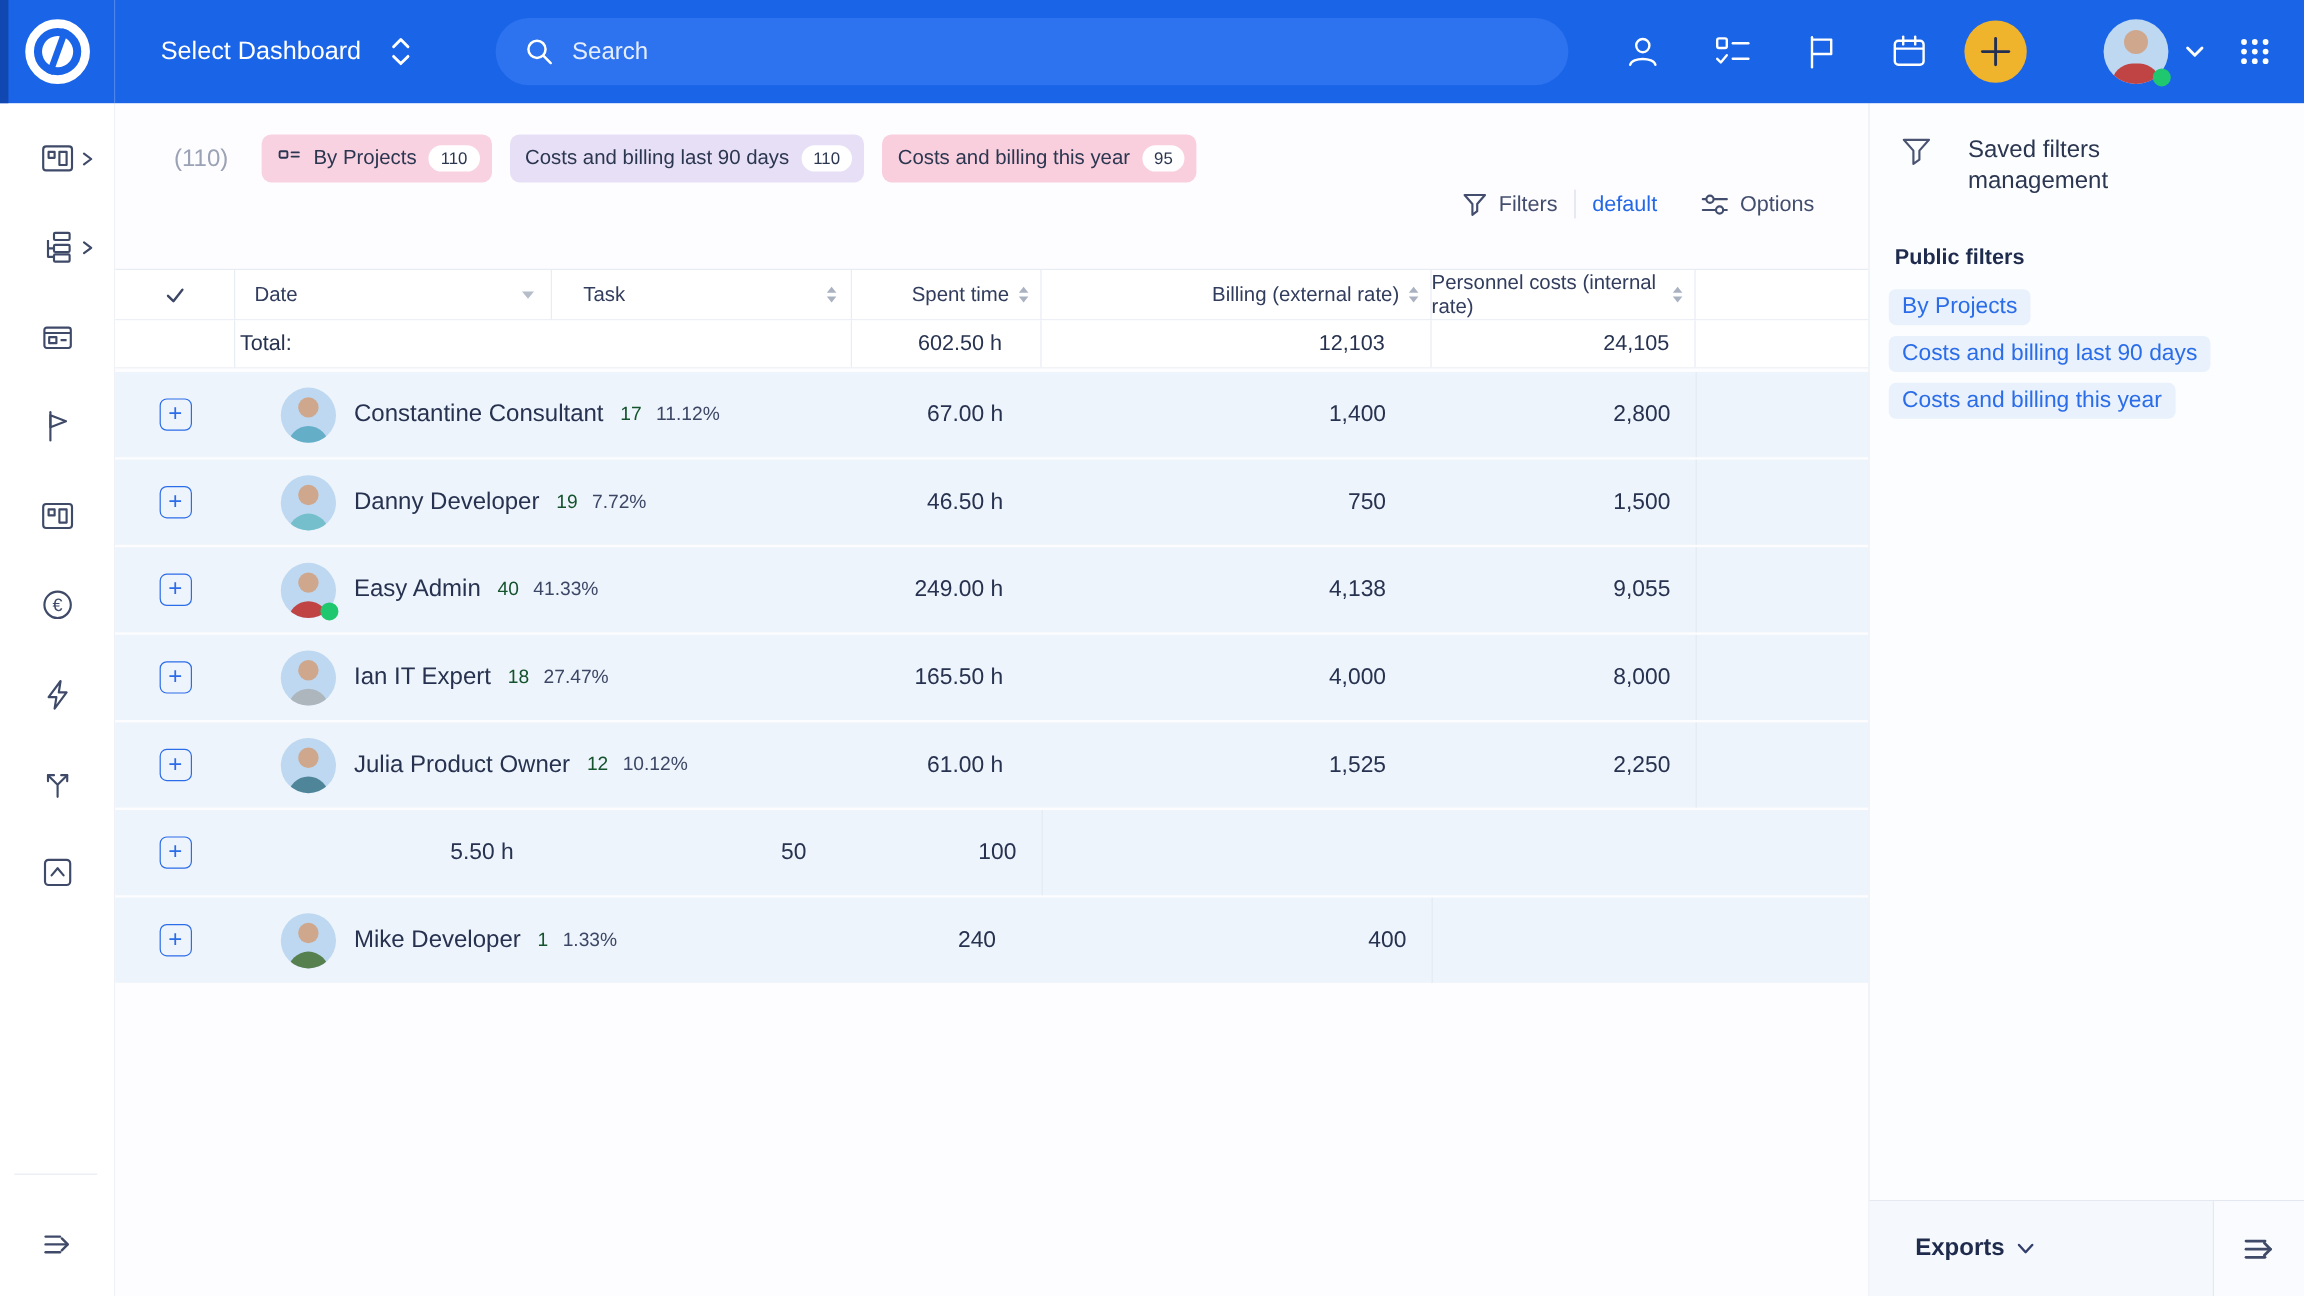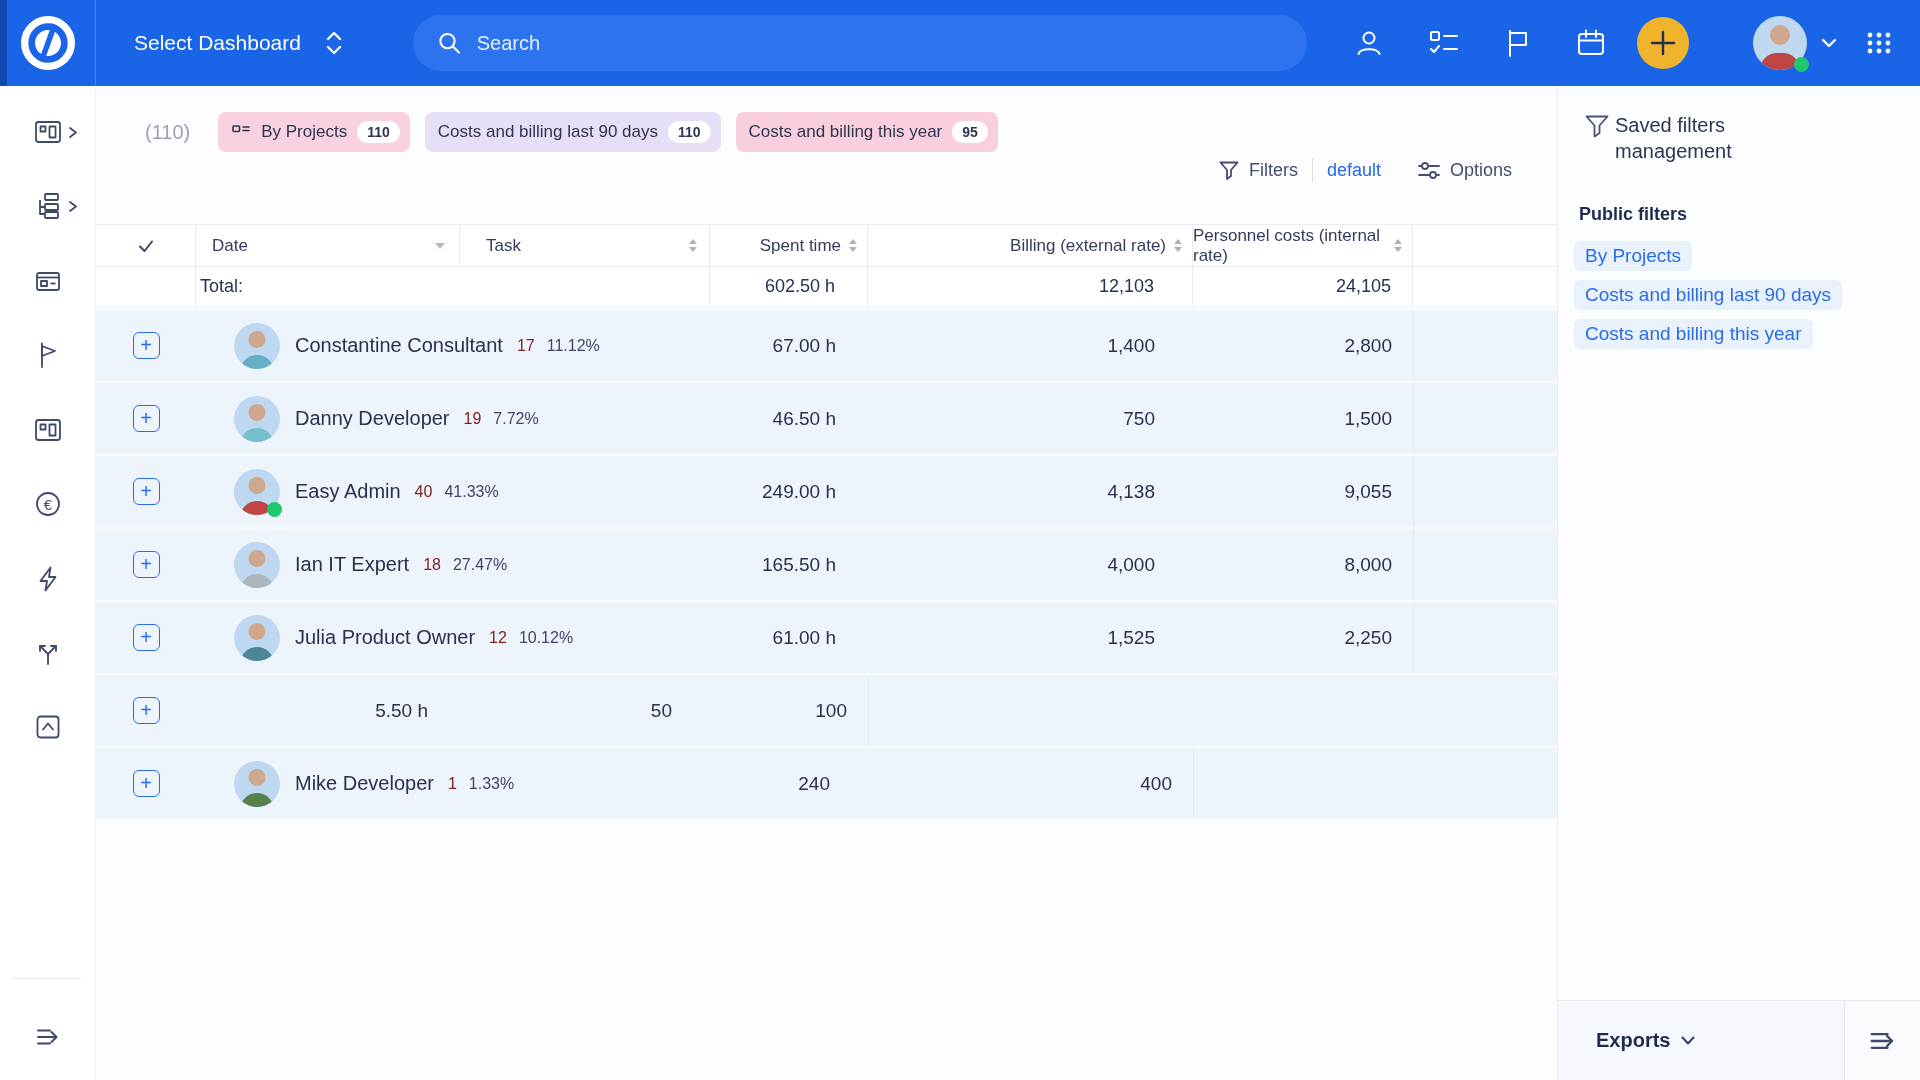--- a/index.html
+++ b/index.html
@@ -40,21 +40,21 @@
   .content { position:absolute; top:86px; left:96px; width:1461px; bottom:0; background:#fdfdff; }
   .page-head { display:flex; align-items:center; padding:26px 0 0 39px; }
   .page-title { font-size:28px; font-weight:700; color:#1f2b4d; letter-spacing:.2px; }
   .page-count { font-size:20px; color:#9aa2b5; margin-left:10px; }
   .chips { display:flex; align-items:center; gap:15px; margin-left:28px; }
   .chip { height:40px; border-radius:8px; display:flex; align-items:center; gap:10px;
           padding:0 10px 0 13px; font-size:17px; color:#2b3650; cursor:pointer; white-space:nowrap; }
   .chip.pink   { background:#f9d2e1; }
   .chip.purple { background:#e7dff5; }
   .chip.pink2  { background:#f9cfdd; }
-  .chip-badge { background:#fff; border-radius:12px; padding:3px 10px; font-size:14px; color:#2b3650;font-weight:bold; }
+  .chip-badge { background:#fff; border-radius:12px; padding:3px 10px; font-size:14px; color:#2b3650; }
 
   .toolbar { position:absolute; top:72px; right:45px; display:flex; align-items:center; gap:14px; }
   .tool-item { display:flex; align-items:center; gap:9px; font-size:18px; color:#434e6e; cursor:pointer; }
   .tool-divider { width:1px; height:24px; background:#d8dde8; }
   .tool-link { font-size:18px; color:#2368e6; cursor:pointer; }
   .tool-options { margin-left:22px; }
 
   
   .table { position:absolute; top:138px; left:0; right:0; }
   .grid-row { display:grid; grid-template-columns:100px 264px 250px 158px 325px 220px 1fr; }
@@ -96,27 +96,27 @@
               justify-content:center; cursor:pointer; font-family:inherit; padding-bottom:2px; }
   .avatar-wrap { position:relative; margin-left:38px; flex:0 0 auto; }
   .avatar { position:relative; width:46px; height:46px; border-radius:50%; background:#bdd8f0; overflow:hidden; }
   .av-head { position:absolute; top:8px; left:50%; transform:translateX(-50%); width:17px; height:17px;
              border-radius:50%; background:#cfa78d; }
   .av-body { position:absolute; bottom:-7px; left:50%; transform:translateX(-50%); width:34px; height:21px;
              border-radius:17px 17px 0 0; background:#8aa0b5; }
   .online-dot { position:absolute; right:-2px; bottom:-2px; width:15px; height:15px; border-radius:50%;
                 background:#1fc76f; }
   .row-name { font-size:20px; color:#26324f; margin-left:15px; white-space:nowrap; }
-  .row-count { font-size:16px; color:#7f1d1d; margin-left:14px; }
+  .row-count { font-size:16px; color:#14532d; margin-left:14px; }
   .row-pct { font-size:16px; color:#3c4766; margin-left:12px; }
 
   
   .rightpanel { position:absolute; top:86px; right:0; width:363px; bottom:0; background:#fcfdff;
                 border-left:1px solid #e9edf3; }
-  .panel-head { display:flex; gap:4px; padding:26px 0 0 25px; }
+  .panel-head { display:flex; gap:29px; padding:26px 0 0 25px; }
   .panel-title { font-size:20px; line-height:26px; color:#2b3650; width:170px; }
   .section-title { font-size:18px; font-weight:700; color:#1f2b4d; margin:40px 0 0 21px; }
   .pills { display:flex; flex-direction:column; align-items:flex-start; gap:9px; margin:16px 0 0 16px; }
   .pill { background:#e9f1fc; border-radius:6px; padding:4px 11px; font-size:19px; color:#2b6de8;
           cursor:pointer; white-space:nowrap; }
   .panel-footer { position:absolute; left:0; right:0; bottom:0; height:80px; border-top:1px solid #e4e9f1;
                   display:flex; }
   .exports-box { flex:1; display:flex; align-items:center; padding-left:38px; gap:10px; background:#f5f8fc;
                  cursor:pointer; }
   .exports-label { font-size:20px; font-weight:700; color:#1f2b4d; }

